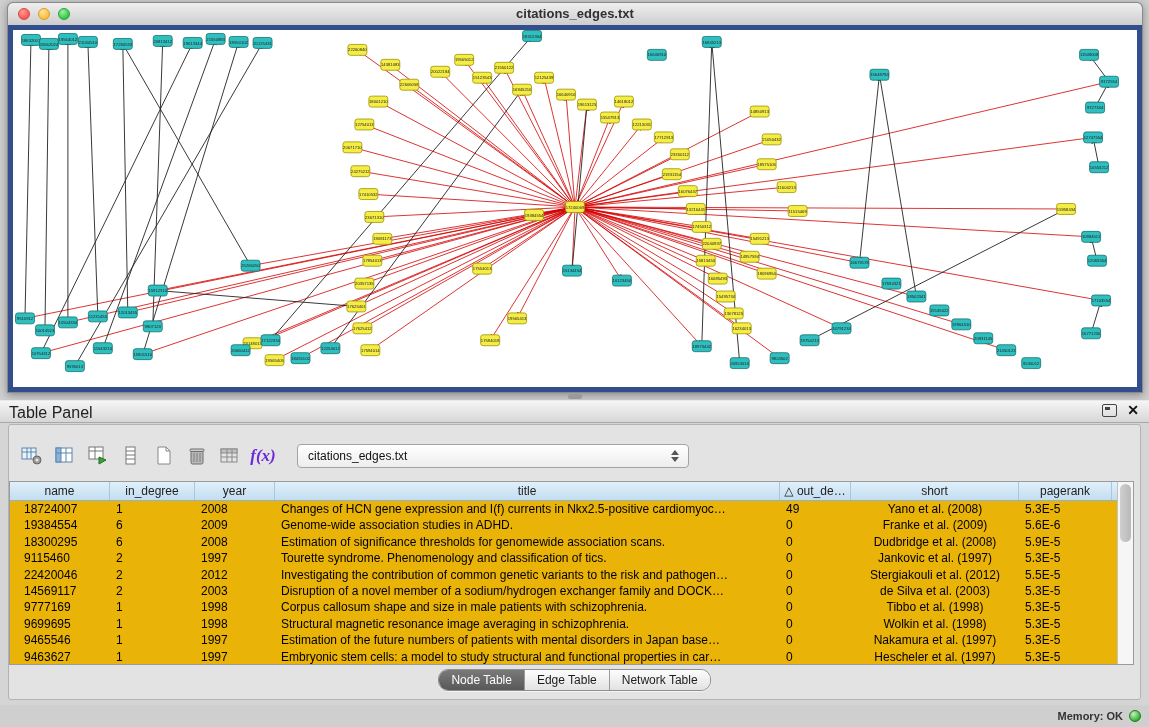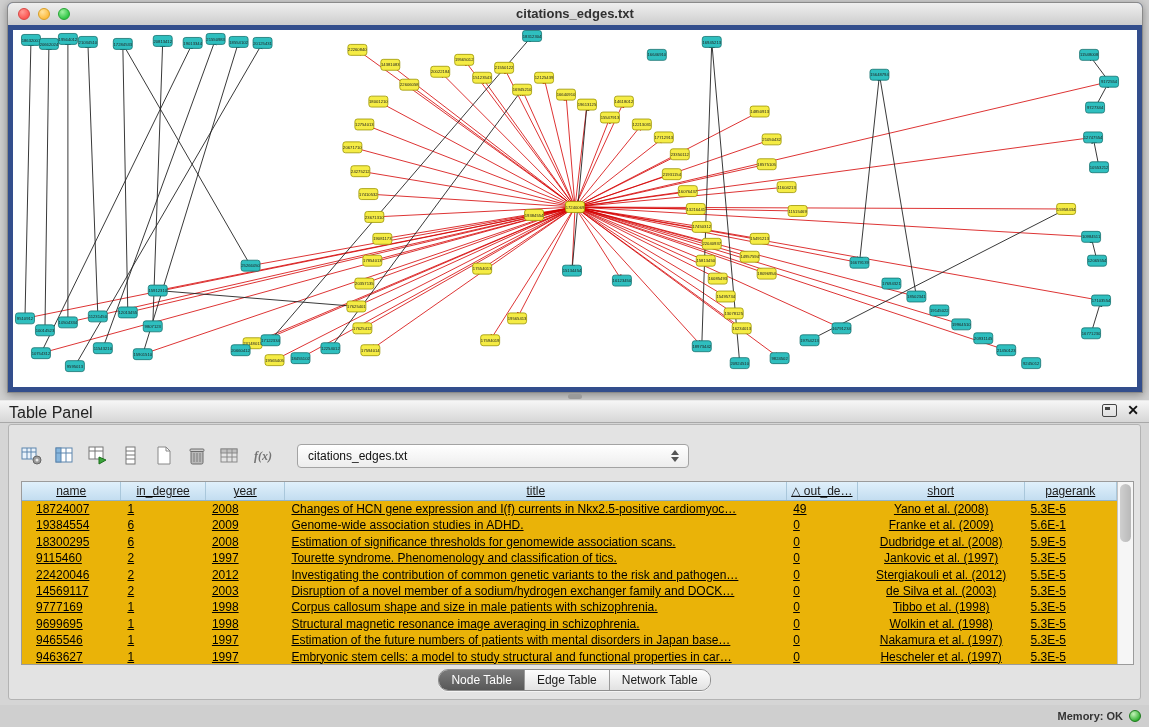--- a/index.html
+++ b/index.html
@@ -28,29 +28,29 @@
   .tp-header{position:relative;height:21px;background:linear-gradient(#f6f6f6,#d6d6d6);border-top:1px solid #e9e9e9;border-bottom:1px solid #a8a8a8;}
   .tp-title{position:absolute;left:9px;top:3px;font-size:16px;color:#222;}
   .tp-icons{position:absolute;right:10px;top:2px;display:flex;gap:10px;align-items:center;}
   .float-ic{width:13px;height:11px;border:1.5px solid #444;border-radius:2px;position:relative;}
   .float-ic:before{content:"";position:absolute;left:2px;top:2px;width:5px;height:3px;background:#444;}
   .close-ic{font-size:14px;font-weight:bold;color:#111;line-height:14px;}
 
   .panel-inner{position:absolute;left:8px;right:8px;top:24px;height:276px;background:#e3e3e3;border:1px solid #b3b3b3;border-radius:3px;box-sizing:border-box;}
   .toolbar{position:absolute;left:10px;top:16px;height:30px;display:flex;align-items:center;gap:7px;}
   .tool{width:26px;height:26px;display:flex;align-items:center;justify-content:center;}
-  .fx{font-family:"Liberation Serif",serif;font-style:italic;font-weight:bold;font-size:12px;color:#737373;}
+  .fx{font-family:"Liberation Serif",serif;font-style:italic;font-weight:bold;font-size:17px;color:#6d28d9;}
   .combo{margin-left:14px;width:392px;height:24px;border:1px solid #a3a3a3;border-radius:4px;background:linear-gradient(#ffffff,#ededed);display:flex;align-items:center;box-sizing:border-box;box-shadow:inset 0 1px 0 #fff;}
   .combo .val{flex:1;font-size:12px;color:#111;padding-left:10px;}
   .combo .arrows{width:18px;display:flex;flex-direction:column;align-items:center;gap:2px;padding-right:4px;}
   .combo .arrows i{display:block;width:0;height:0;border-left:4px solid transparent;border-right:4px solid transparent;}
   .combo .arrows .up{border-bottom:5px solid #555;}
   .combo .arrows .dn{border-top:5px solid #555;}
 
-  .tablebox{position:absolute;left:12px;right:6px;top:56px;height:184px;background:#fff;border:1px solid #9b9b9b;box-sizing:border-box;display:flex;text-decoration:underline;}
+  .tablebox{position:absolute;left:0;right:6px;top:56px;height:184px;background:#fff;border:1px solid #9b9b9b;box-sizing:border-box;display:flex;}
   .tgrid{flex:1;overflow:hidden;}
   .thead{display:flex;height:19px;background:linear-gradient(#e0f0fb,#c3ddf0);border-bottom:1px solid #8fb3cc;box-sizing:border-box;}
   .th{font-size:12px;color:#222;text-align:center;line-height:18px;border-right:1px solid #a9c7db;box-sizing:border-box;overflow:hidden;white-space:nowrap;}
   .trow{display:flex;height:16.4px;background:#eab308;}
   .td{font-size:12px;color:#000;line-height:16px;padding-left:6px;box-sizing:border-box;overflow:hidden;white-space:nowrap;text-overflow:ellipsis;}
   .c0{width:100px;}.c1{width:85px;}.c2{width:80px;}.c3{width:505px;}.c4{width:71px;}.c5{width:168px;}.c6{width:93px;}
   .td.c0{padding-left:14px;}
   .td.c5{text-align:center;padding-left:0;}
   .vscroll{width:15px;border-left:1px solid #c3c3c3;background:#f6f6f6;position:relative;}
   .vthumb{position:absolute;left:2px;right:2px;top:2px;height:58px;border-radius:6px;background:linear-gradient(90deg,#cfcfcf,#b9b9b9);}
@@ -736,21 +736,21 @@
                 <div class="td c5">Yano et al. (2008)</div>
                 <div class="td c6">5.3E-5</div>
               </div>
               <div class="trow">
                 <div class="td c0">19384554</div>
                 <div class="td c1">6</div>
                 <div class="td c2">2009</div>
                 <div class="td c3">Genome-wide association studies in ADHD.</div>
                 <div class="td c4">0</div>
                 <div class="td c5">Franke et al. (2009)</div>
-                <div class="td c6">5.6E-1</div>
+                <div class="td c6">5.6E-6</div>
               </div>
               <div class="trow">
                 <div class="td c0">18300295</div>
                 <div class="td c1">6</div>
                 <div class="td c2">2008</div>
                 <div class="td c3">Estimation of significance thresholds for genomewide association scans.</div>
                 <div class="td c4">0</div>
                 <div class="td c5">Dudbridge et al. (2008)</div>
                 <div class="td c6">5.9E-5</div>
               </div>

